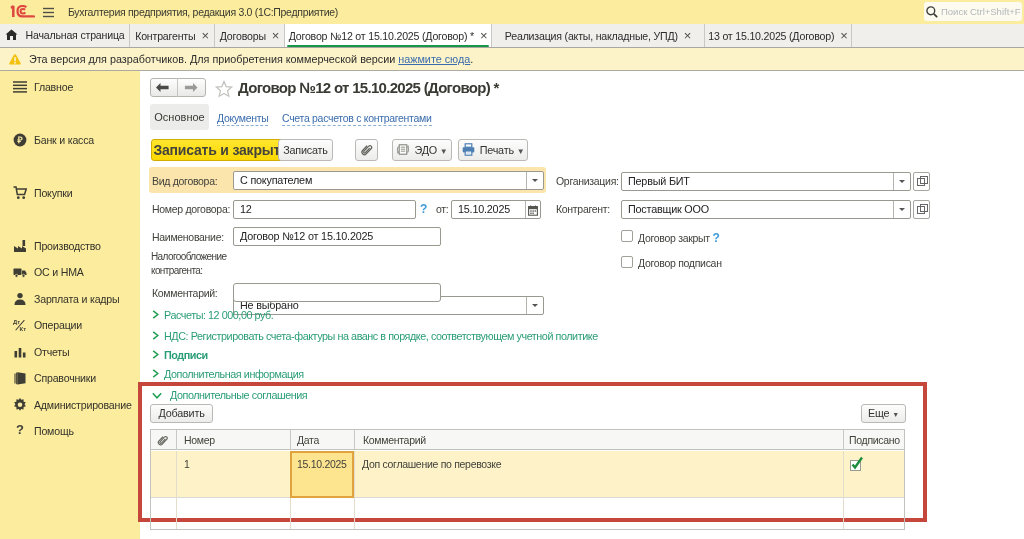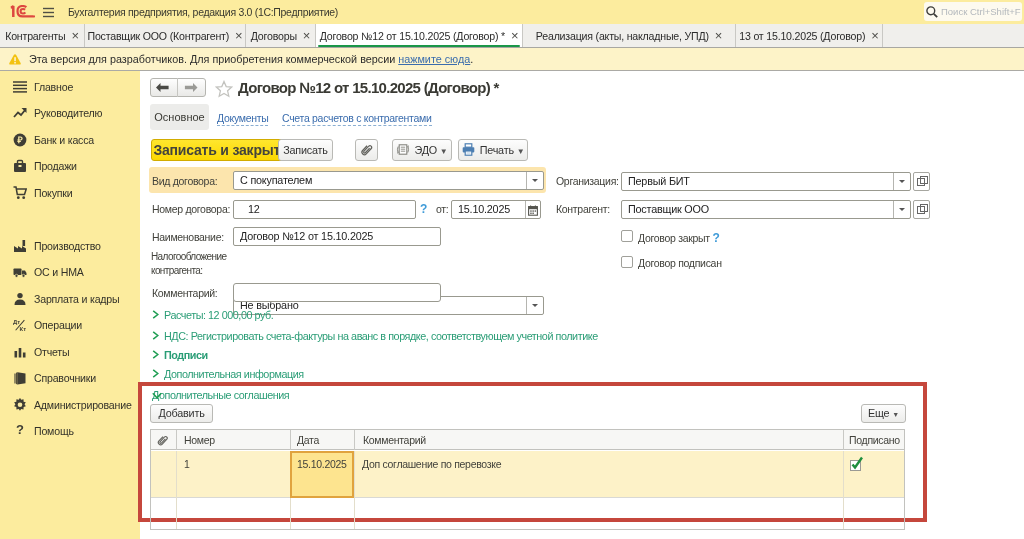--- a/index.html
+++ b/index.html
@@ -63,22 +63,24 @@
       <line x1="0" y1="9.5" x2="11" y2="9.5"></line>
     </g>
   </svg>
 <svg class="abs" style="left:926px;top:6px;z-index:5" width="12" height="12" viewBox="0 0 12 12">
     <circle cx="4.8" cy="4.8" r="3.9" fill="none" stroke="#3d3d3a" stroke-width="1.4"></circle>
     <line x1="7.8" y1="7.8" x2="11.2" y2="11.2" stroke="#3d3d3a" stroke-width="1.8"></line>
   </svg>
 <div id="ttl" class="abs">Бухгалтерия предприятия, редакция 3.0  (1С:Предприятие)</div>
 <div id="search" class="abs">Поиск Ctrl+Shift+F</div>
 <div id="tabbar" class="abs">
+  <div class="tab" style="width:130px;"><svg width="13" height="12" viewBox="0 0 13 12" style="vertical-align:-2px;margin-right:8px">
+        <path d="M6.5 0.5 L12.5 5.5 L11 5.5 L11 11 L8 11 L8 7 L5 7 L5 11 L2 11 L2 5.5 L0.5 5.5 Z" fill="#2b2b2b"></path>
+      </svg>Начальная страница</div>
   <div class="tab" style="width:85px;">Контрагенты<span class="x">×</span></div>
-  <div class="tab" style="width:161px;">Поставщик ООО (Контрагент)<span class="x">×</span></div>
   <div class="tab" style="width:70px;">Договоры<span class="x">×</span></div>
   <div class="tab active" style="width:207px;">Договор №12 от 15.10.2025 (Договор) *<span class="x">×</span></div>
   <div class="tab" style="width:213px;">Реализация (акты, накладные, УПД)<span class="x">×</span></div>
   <div class="tab" style="width:147px;">13 от 15.10.2025 (Договор)<span class="x">×</span></div>
 </div>
 <div id="warn" class="abs"><span>Эта версия для разработчиков. Для приобретения коммерческой версии <a class="lnk">нажмите сюда</a>.</span></div>
 <svg class="abs" style="left:9px;top:54px" width="12" height="11" viewBox="0 0 12 11">
     <path d="M6 0.3 Q6.8 0.3 7.2 1 L11.6 9 Q12.2 10.6 10.6 10.6 L1.4 10.6 Q-0.2 10.6 0.4 9 L4.8 1 Q5.2 0.3 6 0.3 Z" fill="#f3c211"></path>
     <rect x="5.3" y="3.2" width="1.5" height="4" fill="#fdf6de"></rect>
     <rect x="5.3" y="8" width="1.5" height="1.5" fill="#fdf6de"></rect>
@@ -88,41 +90,26 @@
       <svg class="ic" viewBox="0 0 14 14">
         <g stroke="#3f3e35" stroke-width="1.5">
           <line x1="0" y1="2" x2="14" y2="2"></line>
           <line x1="0" y1="5.3" x2="14" y2="5.3"></line>
           <line x1="0" y1="8.6" x2="14" y2="8.6"></line>
           <line x1="0" y1="11.9" x2="14" y2="11.9"></line>
         </g>
       </svg>
       <span class="tx">Главное</span>
     </div>
-  <div class="mi" style="top:29px">
-      <svg class="ic" viewBox="0 0 14 14">
-        <path d="M1 11 L5 6.5 L8 9 L12.5 3.5" fill="none" stroke="#3f3e35" stroke-width="1.8"></path>
-        <path d="M13.5 2 L13.5 7 L8.5 2 Z" fill="#3f3e35"></path>
-      </svg>
-      <span class="tx">Руководителю</span>
-    </div>
   <div class="mi" style="top:56px">
       <svg class="ic" viewBox="0 0 14 14">
         <circle cx="7" cy="7" r="6.4" fill="#3f3e35"></circle>
         <text x="7" y="10.2" font-size="9" font-weight="bold" fill="#f7e9a2" text-anchor="middle" font-family="Liberation Sans">₽</text>
       </svg>
       <span class="tx">Банк и касса</span>
-    </div>
-  <div class="mi" style="top:82px">
-      <svg class="ic" viewBox="0 0 14 14">
-        <rect x="1" y="4" width="12" height="9" rx="1" fill="#3f3e35"></rect>
-        <path d="M4.5 4 V2.5 Q4.5 1.5 5.5 1.5 L8.5 1.5 Q9.5 1.5 9.5 2.5 V4" fill="none" stroke="#3f3e35" stroke-width="1.4"></path>
-        <rect x="5.5" y="6" width="3" height="2" fill="#f7e9a2"></rect>
-      </svg>
-      <span class="tx">Продажи</span>
     </div>
   <div class="mi" style="top:109px">
       <svg class="ic" viewBox="0 0 14 14">
         <path d="M0.5 1 H3 L4.3 8.5 H11.5 L13.2 3 H3.4" fill="none" stroke="#3f3e35" stroke-width="1.5"></path>
         <circle cx="5.3" cy="11.7" r="1.4" fill="#3f3e35"></circle>
         <circle cx="10.7" cy="11.7" r="1.4" fill="#3f3e35"></circle>
       </svg>
       <span class="tx">Покупки</span>
     </div>
   <div class="mi" style="top:162px">
@@ -222,21 +209,21 @@
       <rect x="3.2" y="0.8" width="6.6" height="3.4" fill="#fff" stroke="#4d7fb2" stroke-width="1.2"></rect>
       <rect x="0.7" y="4.2" width="11.6" height="5.2" rx="0.8" fill="#4d7fb2"></rect>
       <rect x="3.2" y="8" width="6.6" height="4.2" fill="#fff" stroke="#4d7fb2" stroke-width="1.2"></rect>
       <line x1="4.5" y1="10" x2="8.5" y2="10" stroke="#9fc0dd" stroke-width="0.9"></line>
     </svg>Печать <span style="font-size:8px;color:#555;">▼</span></div>
 
 <div class="abs" style="left:149px;top:167px;width:397px;height:26px;background:#fce5ad;border-radius:3px;"></div>
 <div class="lbl" style="left:152px;top:175px;">Вид договора:</div>
 <div class="inp" style="left:233px;top:171px;width:311px;height:19px;"><span style="margin-left:6px;line-height:17px;">С покупателем</span><span class="ddb"></span></div>
 <div class="lbl" style="left:152px;top:203px;">Номер договора:</div>
-<div class="inp" style="left:233px;top:200px;width:183px;height:19px;padding-left:8px;"><span style="margin-left:6px;line-height:17px;">12</span></div>
+<div class="inp" style="left:233px;top:200px;width:183px;height:19px;"><span style="margin-left:6px;line-height:17px;">12</span></div>
 <div class="abs" style="left:420px;top:202px;color:#3f9bd8;font-size:12px;font-weight:bold;">?</div>
 <div class="lbl" style="left:436px;top:203px;">от:</div>
 <div class="inp" style="left:451px;top:200px;width:90px;height:19px;"><span style="margin-left:6px;line-height:17px;">15.10.2025</span><span style="position:absolute;right:14px;top:0;width:1px;height:17px;background:#b5b5b0"></span><svg width="10" height="11" viewBox="0 0 10 11" style="position:absolute;right:2.5px;top:4px">
       <rect x="0.6" y="1.6" width="8.8" height="8.6" fill="#fff" stroke="#55554f" stroke-width="1.1"></rect>
       <rect x="0.6" y="1.6" width="8.8" height="2.6" fill="#55554f"></rect>
       <line x1="2.6" y1="0.4" x2="2.6" y2="2" stroke="#55554f" stroke-width="1.1"></line>
       <line x1="7.4" y1="0.4" x2="7.4" y2="2" stroke="#55554f" stroke-width="1.1"></line>
       <g fill="#55554f">
         <rect x="2.2" y="5.4" width="1.5" height="1.3"></rect>
         <rect x="4.4" y="5.4" width="1.5" height="1.3"></rect>
@@ -272,21 +259,21 @@
 <div class="green" style="left:152px;top:349px;"><svg class="chsvg" width="7" height="9" viewBox="0 0 7 9">
       <path d="M1.2 0.8 L5.8 4.5 L1.2 8.2" fill="none" stroke="#1f9e53" stroke-width="1.5"></path>
     </svg><span style="margin-left:12px;font-weight:bold;">Подписи</span></div>
 <div class="green" style="left:152px;top:368px;"><svg class="chsvg" width="7" height="9" viewBox="0 0 7 9">
       <path d="M1.2 0.8 L5.8 4.5 L1.2 8.2" fill="none" stroke="#1f9e53" stroke-width="1.5"></path>
     </svg><span style="margin-left:12px;">Дополнительная информация</span></div>
 
 <div class="abs" style="left:138px;top:382px;width:789px;height:140px;border:4px solid #c5473c;"></div>
 <div class="green" style="left:152px;top:389px;"><svg class="chsvg" style="top:3px" width="10" height="7" viewBox="0 0 10 7">
       <path d="M0.8 1.2 L5 5.8 L9.2 1.2" fill="none" stroke="#1f9e53" stroke-width="1.5"></path>
-    </svg><span style="margin-left:0;">Дополнительные соглашения</span></div>
+    </svg><span style="margin-left:18px;">Дополнительные соглашения</span></div>
 <div class="btn" style="left:150px;top:404px;width:63px;height:19px;line-height:17px;">Добавить</div>
 <div class="btn" style="left:861px;top:404px;width:45px;height:19px;line-height:17px;">Еще <span style="font-size:7px;color:#555;">▼</span></div>
 
 <div class="abs" style="left:150px;top:429px;width:755px;height:101px;border:1px solid #c2c2be;"></div>
 <div class="abs" style="left:151px;top:430px;width:753px;height:20px;background:#f7f7f5;border-bottom:1px solid #c2c2be;"></div>
 <svg class="abs" style="left:157px;top:434px;transform:rotate(43deg)" width="11" height="13" viewBox="0 0 12 14">
     <path d="M3.5 3.5 V10 Q3.5 12.5 6 12.5 Q8.5 12.5 8.5 10 V3 Q8.5 1 6.8 1 Q5 1 5 3 V9.5 Q5 10.8 6 10.8 Q7 10.8 7 9.5 V3.5" fill="none" stroke="#63635e" stroke-width="1.2"></path>
   </svg>
 <div class="lbl" style="left:184px;top:434px;">Номер</div>
 <div class="lbl" style="left:297px;top:434px;">Дата</div>

